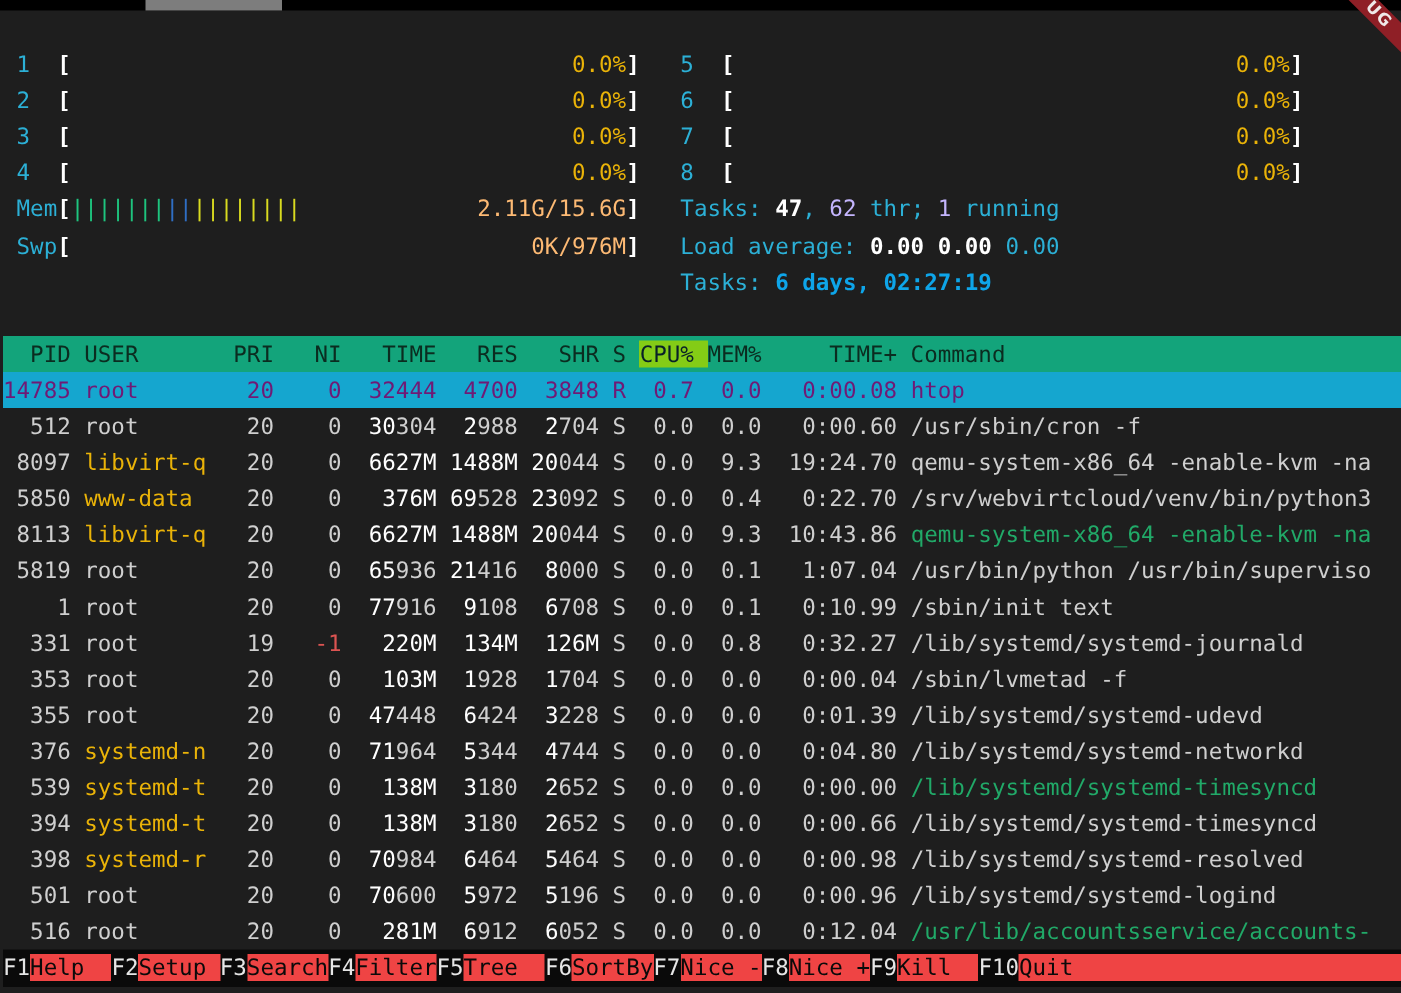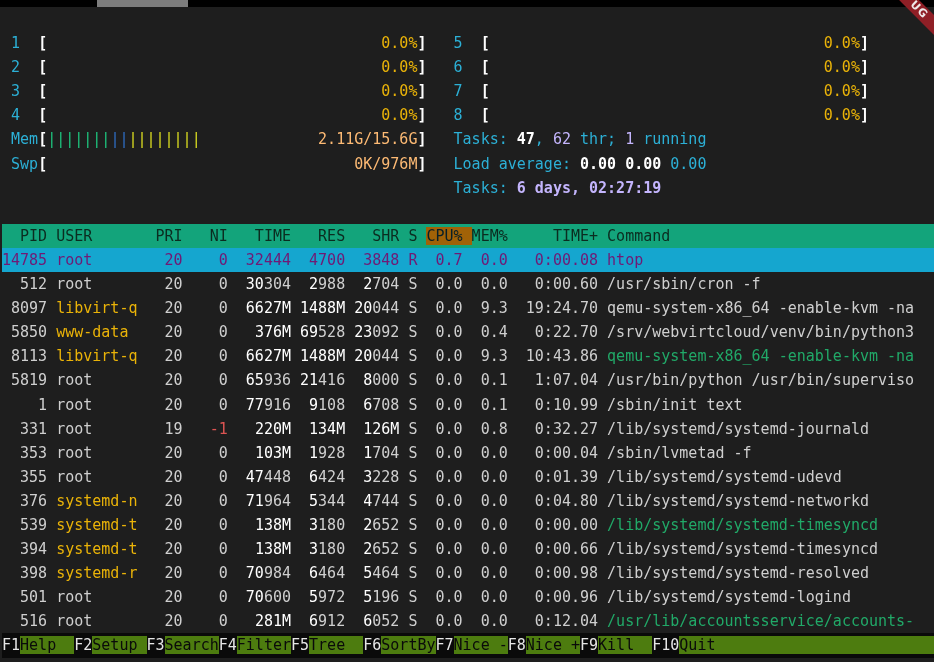--- a/index.html
+++ b/index.html
@@ -8,39 +8,39 @@
           font-family:"DejaVu Sans Mono",monospace;}
   .topbar{position:absolute;top:0;left:0;width:934px;height:7px;background:#000;}
   .topbar .tab{position:absolute;left:97px;top:0;width:91px;height:7px;background:#7d7d7d;}
   .ribbon{position:absolute;top:3px;right:-20px;width:70px;transform:rotate(45deg);
           background:#8f1f26;color:#efe9e9;font:bold 11px/14px "DejaVu Sans",sans-serif;
           text-align:center;letter-spacing:1px;z-index:5;}
   .term{position:absolute;top:7px;left:2px;width:940px;color:#cfcfcf;font-size:15px;}
   .line{height:24.1px;line-height:24.1px;white-space:pre;}
   .fg{color:#cfcfcf}
   .cyan{color:#2cb0d6}
-  .cyanb{color:#c4b5fd;font-weight:bold}
+  .cyanb{color:#0ea5e9;font-weight:bold}
   .cyanNum{color:#ffffff}
   .wb{color:#ffffff;font-weight:bold}
   .dim{color:#eab308}
   .gb{color:#c4b5fd;font-weight:normal}
   .green{color:#21a968}
   .red{color:#dc5452}
   .val{color:#fdba74}
   .barG{color:#1ec47e}
   .barB{color:#2f6ec4}
   .barY{color:#d9db20}
   .hdr{background:#13a47b;}
   .hfg{color:#0b2c20}
-  .sort{background:#a16207;color:#082028}
+  .sort{background:#84cc16;color:#082028}
   .rowsel{background:#15a6cf;}
   .sel{color:#701a75}
   .fbar{background:#0a0a0a;}
   .fkey{color:#e6e6e6}
-  .flabel{background:#4d7c0f;color:#0a0a0a}
+  .flabel{background:#ef4444;color:#0a0a0a}
 </style>
 </head>
 <body>
 
 <div class="screen">
   <div class="topbar">
     <div class="tab"></div>
   </div>
   <div class="ribbon">UG</div>
   <div class="term" id="term">

